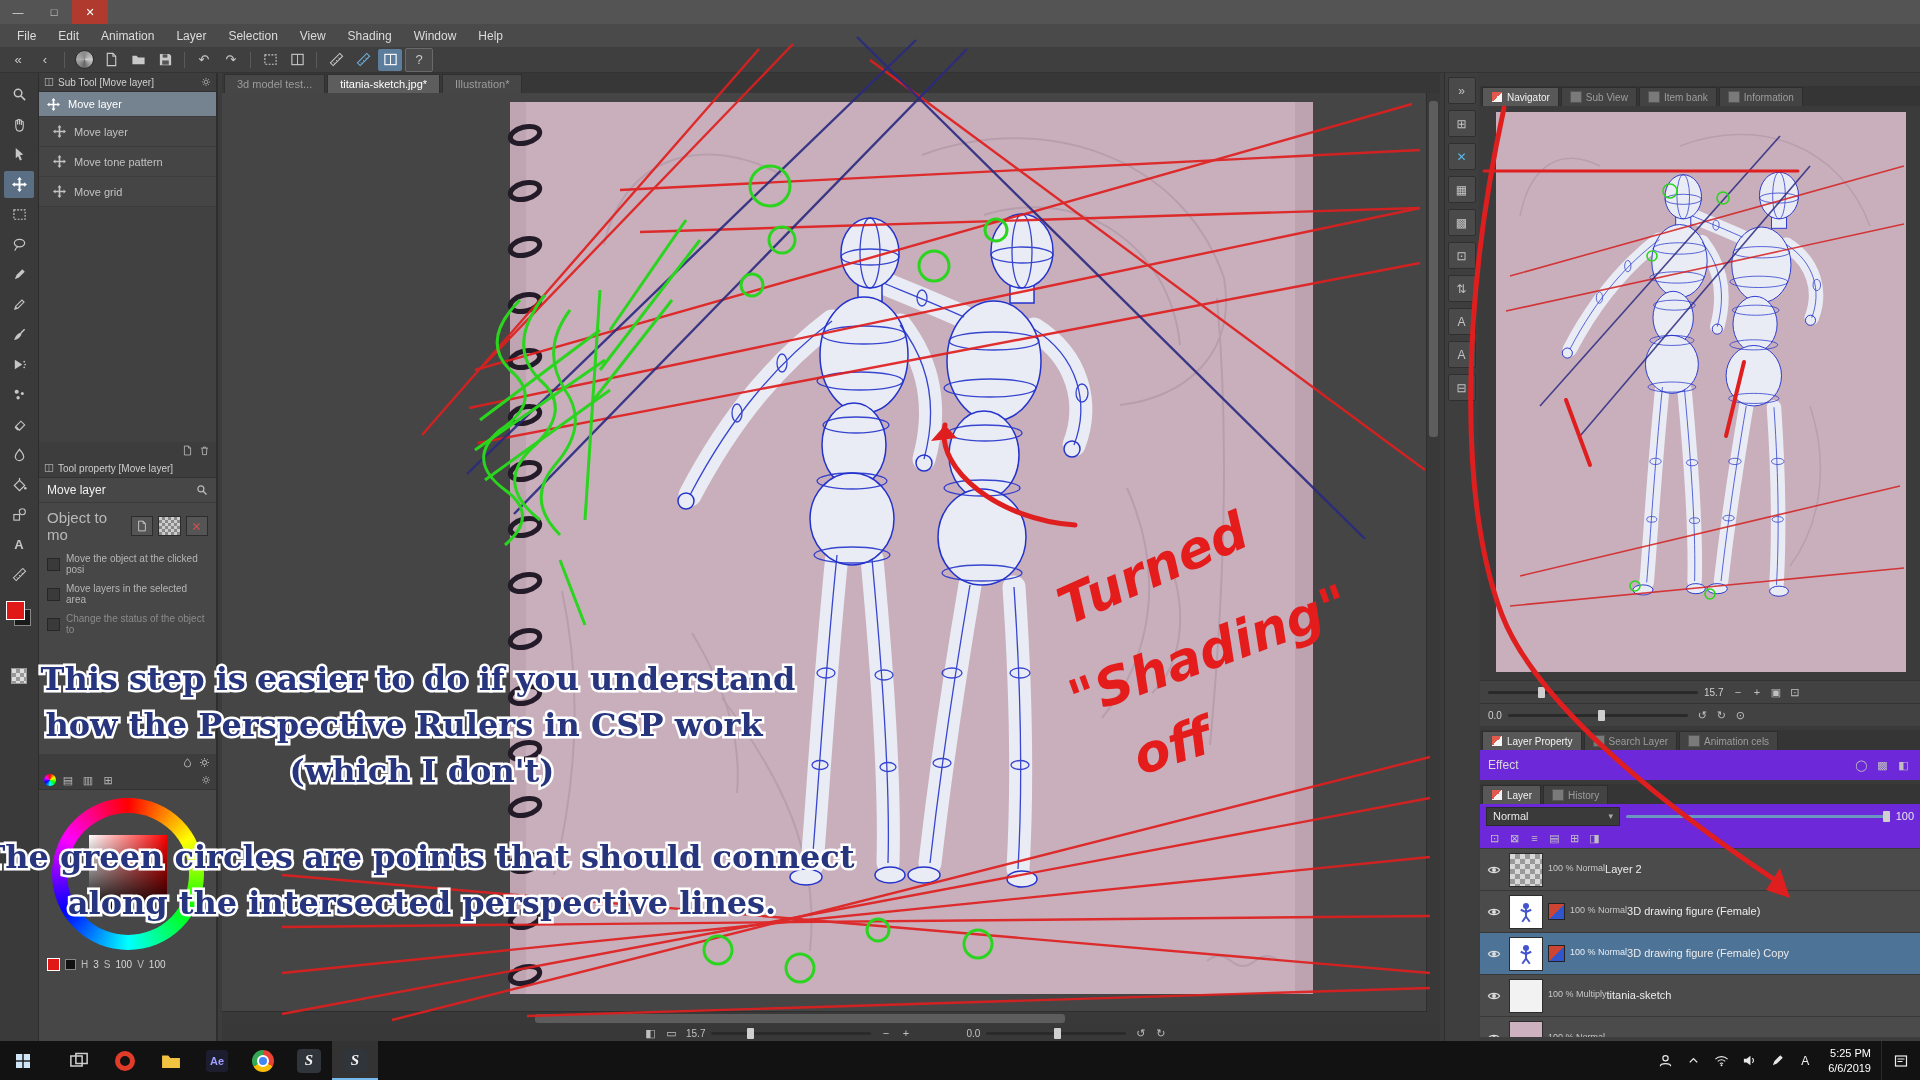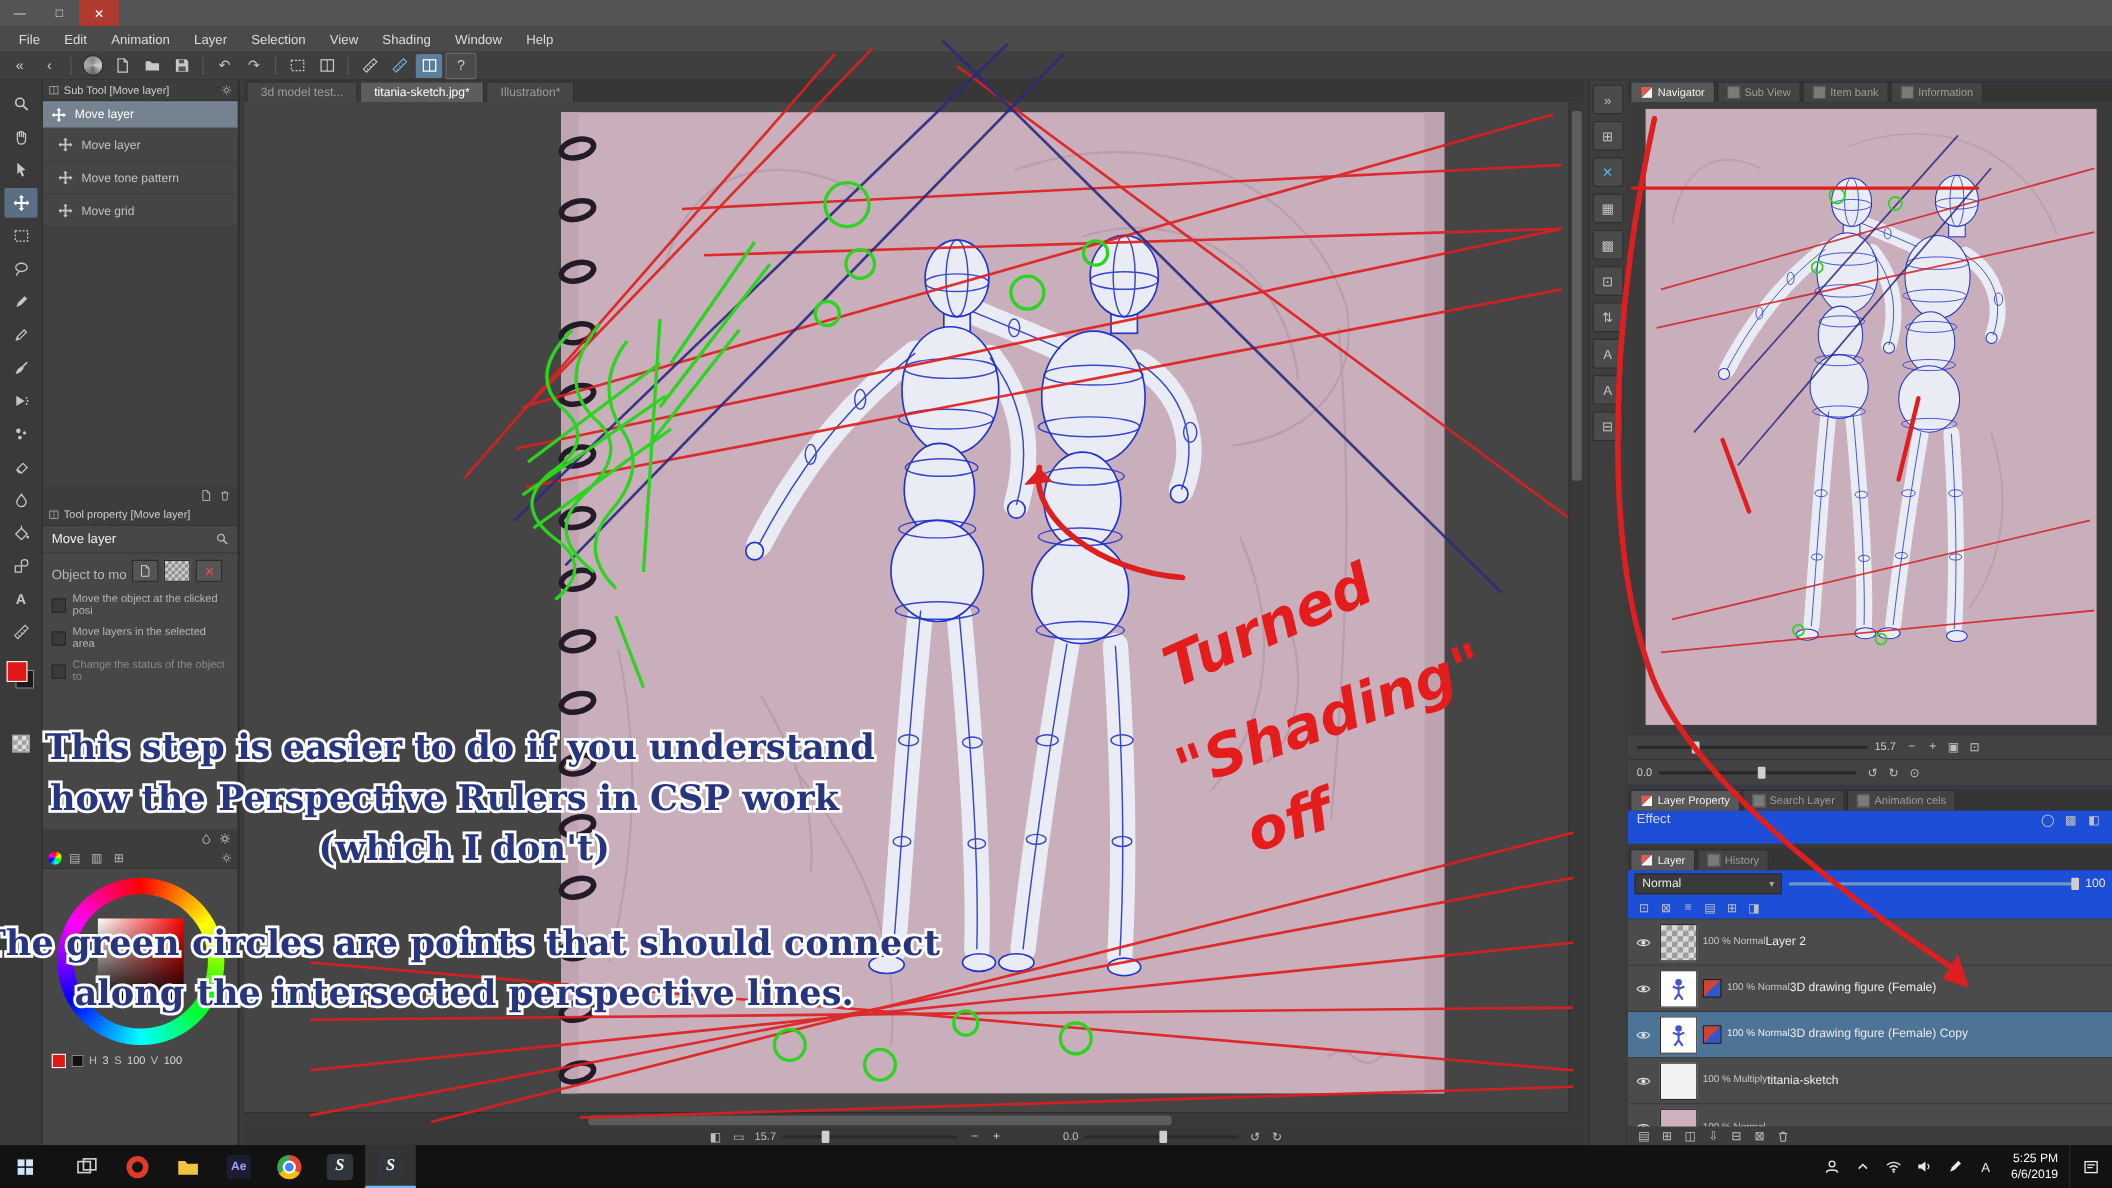--- a/index.html
+++ b/index.html
@@ -36,21 +36,21 @@
   .phead{height:18px;background:#3d3d3d;display:flex;align-items:center;gap:4px;padding:0 5px;font-size:10px;color:#cfcfcf;border-bottom:1px solid #333}
   .phead .sp{flex:1}
   #subtool{height:386px;display:flex;flex-direction:column}
   #subtool-list .strow{height:29px;display:flex;align-items:center;gap:8px;padding-left:14px;background:#454545;border-bottom:1px solid #3c3c3c;color:#c2c2c2;font-size:11px}
   #subtool-list .strow.sel{background:#75828f;color:#fff;height:24px;padding-left:8px}
   #subtool .fill{flex:1;background:#414141}
   .pfoot{height:17px;background:#3d3d3d;display:flex;align-items:center;justify-content:flex-end;gap:6px;padding:0 6px;color:#bbb}
   #toolprop{height:312px;display:flex;flex-direction:column}
   #tp-name{height:24px;display:flex;align-items:center;padding:0 8px;color:#f0f0f0;font-size:12px;border-bottom:1px solid #3a3a3a}
   #tp-name .sp{flex:1}
-  #tp-obj{display:flex;align-items:flex-end;gap:5px;padding:6px 8px;color:#b9b9b9;font-size:12px}
+  #tp-obj{display:flex;align-items:center;gap:5px;padding:6px 8px;color:#b9b9b9;font-size:15px}
   .mini-box{width:22px;height:18px;background:#555;border:1px solid #2c2c2c;display:flex;align-items:center;justify-content:center;color:#ccc}
   .mini-box.checker{background-image:linear-gradient(45deg,#888 25%,transparent 25%,transparent 75%,#888 75%),linear-gradient(45deg,#888 25%,#ccc 25%,#ccc 75%,#888 75%);background-size:6px 6px;background-position:0 0,3px 3px;background-color:#ccc}
   .chk{display:flex;align-items:center;gap:6px;padding:4px 8px;color:#b5b5b5;font-size:10px}
   .chk.dim{color:#8b8b8b}
   .chk .box{width:11px;height:11px;background:#3a3a3a;border:1px solid #272727;flex:none}
   #toolprop .fill{flex:1}
   #colorpanel{flex:1;display:flex;flex-direction:column}
   #wheel{width:152px;height:152px;border-radius:50%;background:conic-gradient(#f00,#ff0,#0f0,#0ff,#00f,#f0f,#f00);position:relative;margin:8px auto 4px}
   #wheel::after{content:"";position:absolute;inset:15px;border-radius:50%;background:#474747;z-index:0}
   #svsq{position:absolute;left:50%;top:50%;transform:translate(-50%,-50%);width:78px;height:78px;z-index:2;
@@ -70,30 +70,30 @@
   .vsb .th{position:absolute;left:2px;right:2px;top:8px;height:36%;background:#5d5d5d;border-radius:3px}
   .hsb{position:absolute;left:0;bottom:0;height:13px;width:1205px;background:#393939;border-top:1px solid #2e2e2e}
   .hsb .th{position:absolute;top:2px;bottom:2px;left:26%;width:44%;background:#5d5d5d;border-radius:3px}
   #canvasstatus{position:absolute;left:222px;top:1025px;width:1218px;height:16px;background:#383838;display:flex;align-items:center;gap:6px;padding-left:420px;box-sizing:border-box;color:#c0c0c0;font-size:10px}
   .track{height:3px;background:#2a2a2a;border-radius:2px;position:relative}
   .track .hd{position:absolute;top:-4px;width:7px;height:11px;background:#cfcfcf;border-radius:1px}
   
   #rightdock{position:absolute;left:1444px;top:73px;width:34px;height:968px;background:#3e3e3e;border-left:1px solid #2d2d2d;display:flex;flex-direction:column;align-items:center;padding-top:4px;gap:6px;box-sizing:border-box}
   .dkbtn{width:26px;height:25px;display:flex;align-items:center;justify-content:center;background:#4a4a4a;border:1px solid #2f2f2f;border-radius:2px;color:#c2c2c2;font-size:12px}
   
-  #rightpanels{position:absolute;left:1480px;top:73px;width:440px;height:968px;background:#1d4ed8;box-sizing:border-box}
+  #rightpanels{position:absolute;left:1480px;top:86px;width:440px;height:968px;background:#6d28d9;box-sizing:border-box}
   .ptabs{height:20px;background:#353535;display:flex;align-items:flex-end;gap:2px;padding-left:2px}
   .ptab{height:18px;padding:0 8px;display:flex;align-items:center;gap:4px;background:#434343;color:#9d9d9d;font-size:10px;border:1px solid #2d2d2d;border-bottom:none;white-space:nowrap}
   .ptab.act{background:#585858;color:#f2f2f2}
   .ticon{width:10px;height:10px;background:#7a7a7a;border:1px solid #555}
   .ticon.red{background:linear-gradient(135deg,#e05a4e 50%,#f5f5f5 50%)}
   #navthumbwrap{height:574px;background:#3b3b3b;position:relative}
   .ctlrow{height:22px;display:flex;align-items:center;gap:6px;padding:0 8px;background:#424242;border-top:1px solid #333;color:#cfcfcf;font-size:10px}
   .gi{width:17px;height:16px;display:flex;align-items:center;justify-content:center;color:#c0c0c0;font-size:11px}
-  #lpbody{height:30px;display:flex;gap:8px;padding:0 8px;color:#d8d8d8}
+  #lpbody{height:30px;display:flex;align-items:center;gap:8px;padding:0 8px;color:#d8d8d8}
   #lpbody .sp{flex:1}
   #blendrow{height:24px;display:flex;align-items:center;gap:6px;padding:0 6px}
   .select{width:120px;height:17px;background:#3a3a3a;border:1px solid #2a2a2a;display:flex;align-items:center;padding:0 6px;color:#e8e8e8;font-size:11px}
   .select::after{content:"▾";margin-left:auto;color:#aaa;font-size:9px}
   #iconrow{height:20px;display:flex;align-items:center;gap:3px;padding:0 6px;border-bottom:1px solid #3a3a3a}
   #layerlist{height:188px;overflow:hidden;background:#424242}
   .lrow{height:41px;display:flex;align-items:center;gap:5px;padding:0 4px;border-bottom:1px solid #383838;background:#4b4b4b}
   .lrow.sel{background:#4d7396}
   .eye{width:20px;display:flex;justify-content:center;color:#ddd}
   .lth{width:32px;height:32px;border:1px solid #2c2c2c;background:#fff;display:flex;align-items:center;justify-content:center;flex:none}

